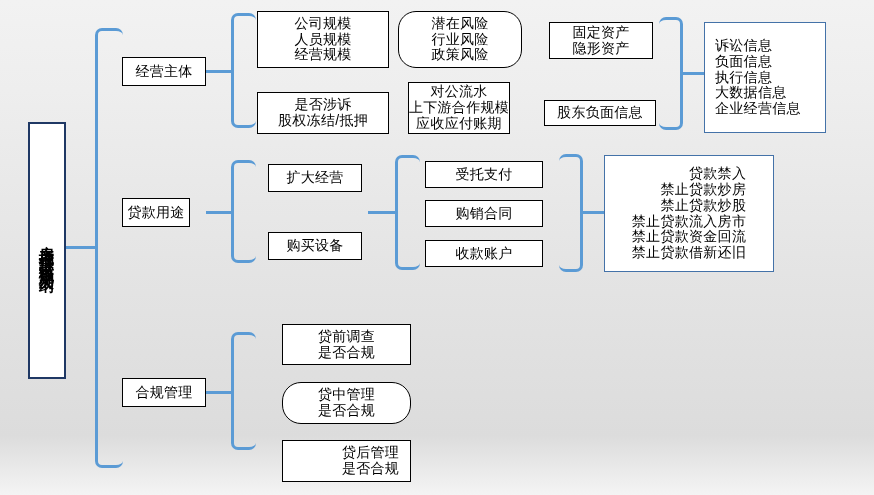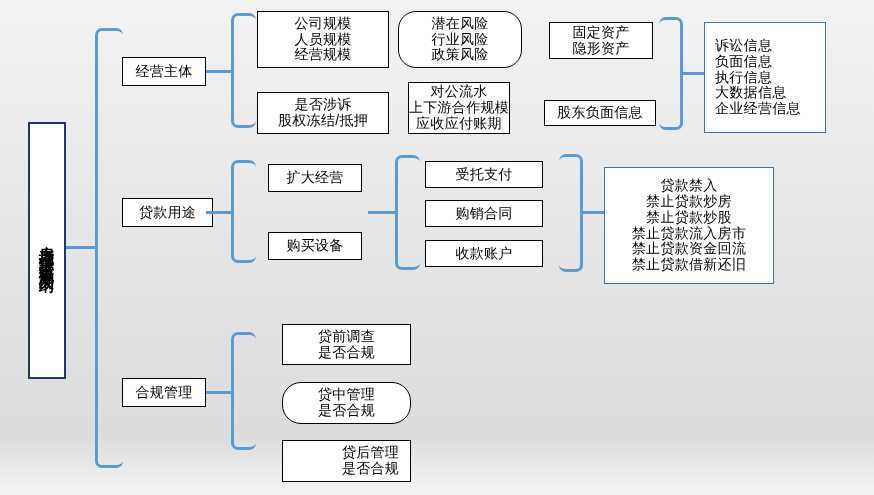--- a/index.html
+++ b/index.html
@@ -124,42 +124,42 @@
 
   <div class="bracket left" style="left:659px; top:17px; width:24px; height:113px;"></div>
   <div class="lead" style="left:681px; top:72px; width:24px;"></div>
 
   <div class="node blue lbl-left" style="left:704px; top:22px; width:122px; height:111px;">诉讼信息
 负面信息
 执行信息
 大数据信息
 企业经营信息</div>
 
-  <div class="node" style="left:122px; top:198px; width:91px; height:29px;">贷款用途</div>
+  <div class="node" style="left:122px; top:198px; width:68px; height:29px;">贷款用途</div>
   <div class="lead" style="left:206px; top:211px; width:26px;"></div>
 
   <div class="bracket right" style="left:231px; top:160px; width:25px; height:103px;"></div>
 
   <div class="node" style="left:268px; top:164px; width:94px; height:28px;">扩大经营</div>
 
   <div class="node" style="left:268px; top:232px; width:94px; height:28px;">购买设备</div>
 
   <div class="bracket right" style="left:395px; top:155px; width:25px; height:115px;"></div>
   <div class="lead" style="left:368px; top:211px; width:28px;"></div>
 
   <div class="node" style="left:425px; top:161px; width:118px; height:27px;">受托支付</div>
 
   <div class="node" style="left:425px; top:200px; width:118px; height:27px;">购销合同</div>
 
   <div class="node" style="left:425px; top:240px; width:118px; height:27px;">收款账户</div>
 
   <div class="bracket left" style="left:559px; top:154px; width:24px; height:118px;"></div>
   <div class="lead" style="left:581px; top:211px; width:24px;"></div>
 
-  <div class="node blue" style="left:604px; top:167px; width:170px; height:117px;">贷款禁入
+  <div class="node blue" style="left:604px; top:155px; width:170px; height:117px;text-align:right;">贷款禁入
 禁止贷款炒房
 禁止贷款炒股
 禁止贷款流入房市
 禁止贷款资金回流
 禁止贷款借新还旧</div>
 
   <div class="node" style="left:122px; top:378px; width:84px; height:29px;">合规管理</div>
   <div class="lead" style="left:206px; top:391px; width:26px;"></div>
 
   <div class="bracket right" style="left:231px; top:332px; width:25px; height:118px;"></div>

